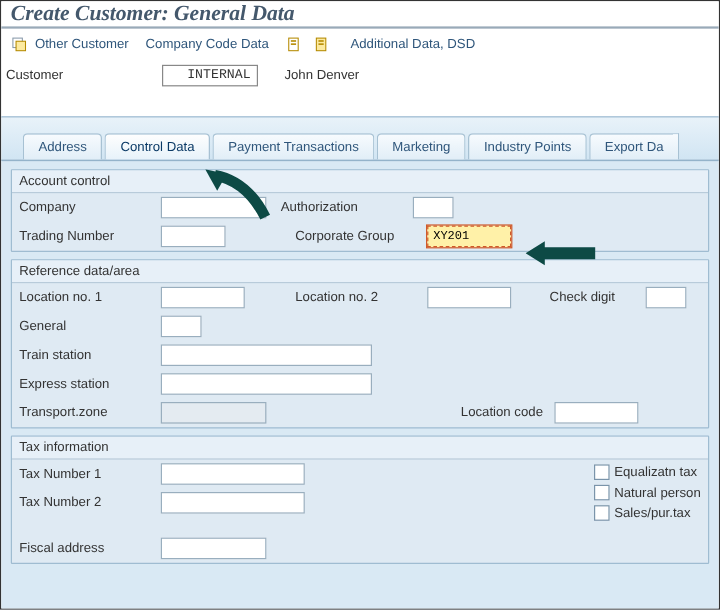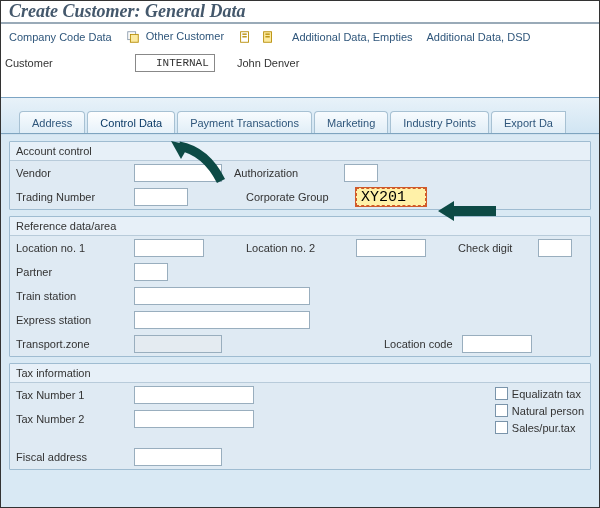--- a/index.html
+++ b/index.html
@@ -105,21 +105,21 @@
   }
   .lbl2 { width:118px; color:#333; }
   .lbl2b { width:110px; color:#333; }
   .field {
     height:18px;
     background:#fff;
     border:1px solid #99aebe;
     margin-right:12px;
     padding:0 4px;
     font-family:"Courier New", monospace;
-    font-size:15px;
+    font-size:10px;
     display:flex; align-items:center;
     color:#000;
   }
   .w-xs { width:34px; }
   .w-s  { width:54px; }
   .w-m  { width:70px; }
   .w-l  { width:88px; }
   .w-xl { width:176px; }
   .field.focus {
     background:#fff1a8;
@@ -142,47 +142,46 @@
     position:absolute;
     pointer-events:none;
   }
 </style>
 </head>
 <body>
 
 <div class="titlebar">Create Customer: General Data</div>
 
 <div class="toolbar">
-  <span class="tb-link">Company Code Data</span>
   <span class="tb-link">
     <span class="tb-icon">
       <svg viewBox="0 0 16 16">
           <rect x="2" y="2" width="9" height="9" fill="#fff" stroke="#8899aa"></rect>
           <rect x="5" y="5" width="9" height="9" fill="#fceaa0" stroke="#b58a00"></rect>
         </svg>
     </span>
     <span>Other Customer</span>
   </span>
+  <span class="tb-link">Company Code Data</span>
   <span class="icon-pair">
     <span class="tb-icon">
       <svg viewBox="0 0 16 16">
           <rect x="3" y="2" width="9" height="12" fill="#fff" stroke="#b58a00"></rect>
           <rect x="5" y="4" width="5" height="1.5" fill="#b58a00"></rect>
           <rect x="5" y="7" width="5" height="1.5" fill="#b58a00"></rect>
         </svg>
     </span>
     <span class="tb-icon">
       <svg viewBox="0 0 16 16">
           <rect x="3" y="2" width="9" height="12" fill="#fceaa0" stroke="#b58a00"></rect>
           <rect x="5" y="4" width="5" height="1.5" fill="#b58a00"></rect>
           <rect x="5" y="7" width="5" height="1.5" fill="#b58a00"></rect>
         </svg>
     </span>
   </span>
-  <span class="tb-link">Additional Data, Empties</span>
   <span class="tb-link">Additional Data, DSD</span>
 </div>
 
 <div class="cust-row">
   <span class="lbl">Customer</span>
   <span class="val-box">INTERNAL</span>
   <span class="name">John Denver</span>
 </div>
 
 <div class="gap1"></div>
@@ -194,21 +193,21 @@
   <div class="tab">Marketing</div>
   <div class="tab">Industry Points</div>
   <div class="tab">Export Da</div>
 </div>
 
 <div class="content">
 
   <div class="group">
     <div class="group-title">Account control</div>
     <div class="grow">
-      <span class="lbl2">Vendor</span>
+      <span class="lbl2">Company</span>
       <span class="field w-l"></span>
       <span class="lbl2b">Authorization</span>
       <span class="field w-xs"></span>
     </div>
     <div class="grow">
       <span class="lbl2">Trading Number</span>
       <span class="field w-s"></span>
       <span style="width:46px"></span>
       <span class="lbl2b">Corporate Group</span>
       <span class="field w-m focus">XY201</span>
@@ -221,21 +220,21 @@
       <span class="lbl2">Location no. 1</span>
       <span class="field w-m"></span>
       <span style="width:30px"></span>
       <span class="lbl2b">Location no. 2</span>
       <span class="field w-m"></span>
       <span style="width:20px"></span>
       <span style="width:80px">Check digit</span>
       <span class="field w-xs"></span>
     </div>
     <div class="grow">
-      <span class="lbl2">Partner</span>
+      <span class="lbl2">General</span>
       <span class="field w-xs"></span>
     </div>
     <div class="grow">
       <span class="lbl2">Train station</span>
       <span class="field w-xl"></span>
     </div>
     <div class="grow">
       <span class="lbl2">Express station</span>
       <span class="field w-xl"></span>
     </div>

